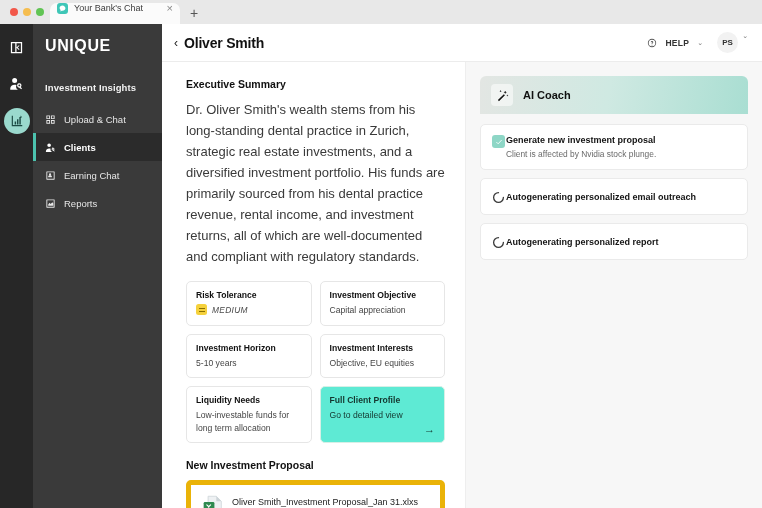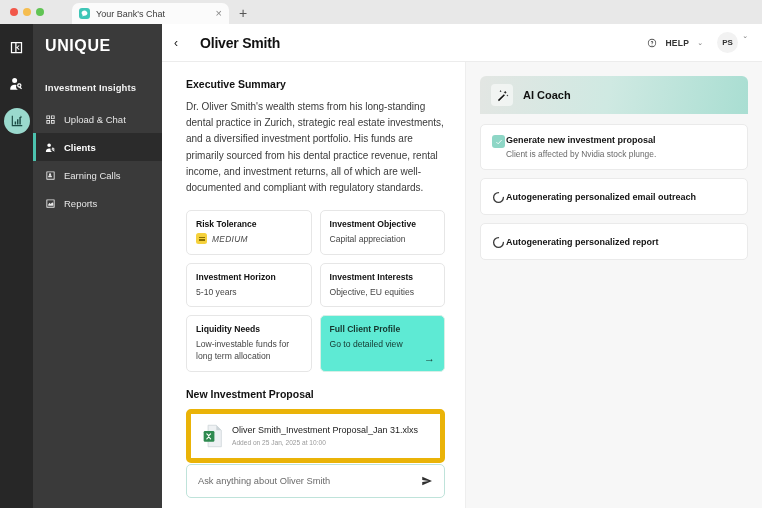--- a/index.html
+++ b/index.html
@@ -15,24 +15,24 @@
   .browser-bar {
     height: 24px; background: #e8e8e8; display: flex; align-items: flex-end;
     padding-left: 8px; flex: none; position: relative;
   }
   .traffic { display: flex; align-items: center; gap: 5px; height: 24px; padding: 0 6px 0 2px; }
   .dot { width: 8px; height: 8px; border-radius: 50%; }
   .dot.red { background: #f2584a; }
   .dot.yellow { background: #f5bd4f; }
   .dot.green { background: #61c454; }
   .tab {
-    display: flex; align-items: center; gap: 6px;
-    background: #fbfbfb; height: 21px; width: 157px;
+    display: flex; gap: 6px;
+    background: #fbfbfb; height: 21px; width: 130px;
     border-radius: 7px 7px 0 0; padding: 0 7px;
-    font-size: 9px; color: #3c3c3c; margin-left: 22px;
+    font-size: 9px; color: #3c3c3c;
   }
   .tab-fav {
     width: 11px; height: 11px; border-radius: 3px; background: #3fc6b7;
     display: flex; align-items: center; justify-content: center; flex: none;
   }
   .tab-fav svg { width: 7px; height: 7px; fill: #ffffff; }
   .tab-title { flex: 1; white-space: nowrap; overflow: hidden; text-overflow: ellipsis; }
   .tab-close { font-size: 11px; color: #888; line-height: 1; cursor: pointer; }
   .newtab { font-size: 14px; color: #555; padding: 0 10px; line-height: 21px; cursor: pointer; }
 
@@ -81,42 +81,42 @@
   }
   .nav-item.active svg { fill: #ffffff; }
 
   
   .main { flex: 1; display: flex; flex-direction: column; background: #fff; min-width: 0; }
   .topbar {
     height: 38px; flex: none; display: flex; align-items: center;
     padding: 0 14px 0 12px; border-bottom: 1px solid #ececec; background: #fff;
   }
   .back-chevron { font-size: 12px; color: #1a1a1a; margin-right: 6px; cursor: pointer; line-height: 1; }
-  .page-title { font-size: 14px; font-weight: 700; color: #111; letter-spacing: -0.2px; margin-left: 16px; }
+  .page-title { font-size: 14px; font-weight: 700; color: #111; letter-spacing: -0.2px; }
   .topbar-right { margin-left: auto; display: flex; align-items: center; gap: 14px; }
   .help-btn { display: flex; align-items: center; gap: 8px; cursor: pointer; }
   .help-btn svg { width: 10px; height: 10px; fill: #555; }
   .help-label { font-size: 8.5px; font-weight: 700; color: #333; letter-spacing: 0.3px; }
   .caret { font-size: 7px; color: #777; }
   .avatar-group { display: flex; gap: 4px; cursor: pointer; }
   .avatar {
     width: 21px; height: 21px; border-radius: 50%; background: #f2f2f2;
     display: flex; align-items: center; justify-content: center;
     font-size: 8px; font-weight: 700; color: #333;
   }
 
   .content { flex: 1; display: flex; min-height: 0; background: #fff; }
 
   
   .left-col {
     flex: 1; min-width: 0; display: flex; flex-direction: column;
     padding: 16px 20px 0 24px; border-right: 1px solid #eee;
   }
   .section-title { font-size: 10.5px; font-weight: 700; color: #111; margin-bottom: 9px; }
-  .summary-text { font-size: 10px; line-height: 1.62; color: #3a3a3a; }
+  .summary-text { font-size: 13px; line-height: 1.62; color: #3a3a3a; }
 
   .card-grid {
     display: grid; grid-template-columns: 1fr 1fr; gap: 8px; margin-top: 14px;
   }
   .card {
     border: 1px solid #e6e6e6; border-radius: 5px; background: #fff;
     padding: 8px 9px; min-height: 40px;
   }
   .card-label { font-size: 8.6px; font-weight: 700; color: #111; margin-bottom: 4px; }
   .card-value { font-size: 8.6px; color: #454545; line-height: 1.45; }
@@ -249,21 +249,21 @@
       <div class="nav-item active">
         <svg viewBox="0 0 24 24">
             <path d="M9 11a4 4 0 100-8 4 4 0 000 8zm-7 9c0-3.3 3.1-6 7-6 1.3 0 2.5.3 3.5.8A5 5 0 0016 22H2v-2zm15.5-1.5a3 3 0 112-.7l1.8 1.8-1.3 1.3-1.8-1.8c-.2.1-.4.3-.7.4zm0-4.2a1.2 1.2 0 100 2.4 1.2 1.2 0 000-2.4z"></path>
           </svg>
         <span>Clients</span>
       </div>
       <div class="nav-item">
         <svg viewBox="0 0 24 24">
             <path d="M4 3h16a1 1 0 011 1v16a1 1 0 01-1 1H4a1 1 0 01-1-1V4a1 1 0 011-1zm1 2v14h14V5H5zm6 2a2.5 2.5 0 012.5 2.5c0 1-.6 1.8-1.4 2.2 1.6.4 2.9 1.5 2.9 2.8v1.5h-8v-1.5c0-1.3 1.3-2.4 2.9-2.8A2.5 2.5 0 0111 7z"></path>
           </svg>
-        <span>Earning Calls</span>
+        <span>Earning Chat</span>
       </div>
       <div class="nav-item">
         <svg viewBox="0 0 24 24">
             <path d="M4 3h16a1 1 0 011 1v16a1 1 0 01-1 1H4a1 1 0 01-1-1V4a1 1 0 011-1zm1 2v14h14V5H5zm2 9l3-3.5 2.3 2.6L16 9.5l2 2.5v5H7v-3z"></path>
           </svg>
         <span>Reports</span>
       </div>
     </div>
 
     <div class="main">

